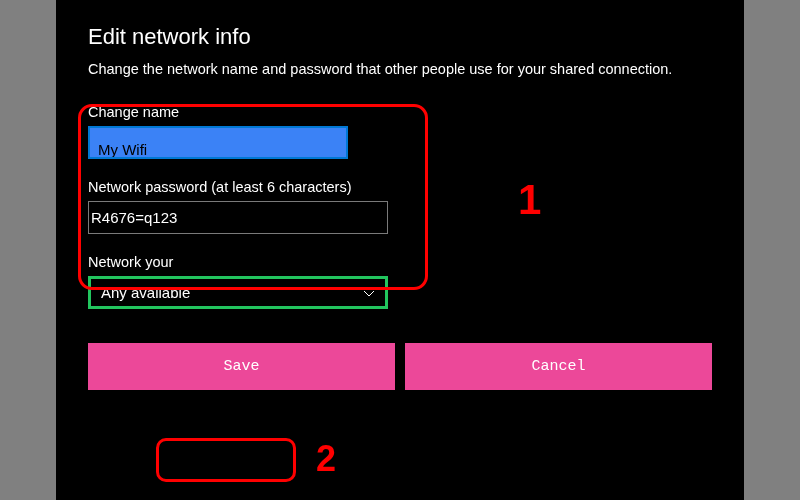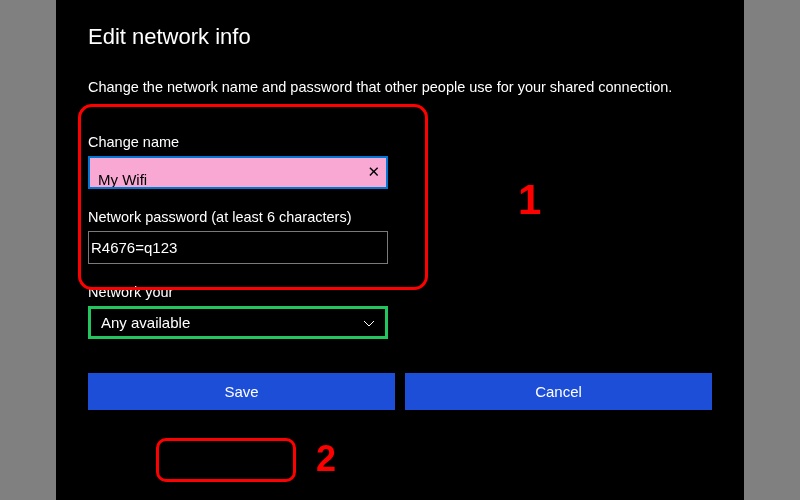--- a/index.html
+++ b/index.html
@@ -21,42 +21,42 @@
       background: #000000;
       width: 688px;
       height: 500px;
       padding: 24px 32px 18px 32px;
       color: #ffffff;
       position: relative;
     }
     .title {
       font-size: 22px;
       font-weight: 400;
-      margin-bottom: 28px;
+      margin-bottom: 10px;
       color: #ffffff;
     }
     .description {
       font-size: 14.5px;
       color: #ffffff;
       line-height: 1.35;
-      margin-bottom: 36px;
+      margin-bottom: 24px;
     }
     .label {
       font-size: 14.5px;
       color: #ffffff;
       margin-bottom: 6px;
       display: block;
     }
     .field-group {
       margin-bottom: 20px;
     }
     .text-input {
-      width: 300px;
+      width: 260px;
       height: 33px;
-      background: #f9a8d4;
+      background: #3b82f6;
       border: 2px solid #0078d4;
       padding: 15px 30px 0 8px;
       font-size: 15px;
       color: #000000;
       position: relative;
     }
     .input-wrap {
       position: relative;
       width: 300px;
     }
@@ -106,26 +106,27 @@
       stroke-width: 1;
       fill: none;
     }
     .button-row {
       display: flex;
       gap: 10px;
       margin-top: 34px;
     }
     .btn {
       flex: 1;
-      height: 37px;
-      background: #1d4ed8;
+      height: 47px;
+      background: #ec4899;
       border: none;
       color: #ffffff;
       font-size: 15px;
       cursor: pointer;
+      font-family: Liberation Mono, monospace;
     }
     
     .highlight-box-1 {
       position: absolute;
       border: 3px solid #ff0000;
       border-radius: 14px;
       left: 22px;
       top: 104px;
       width: 350px;
       height: 186px;

